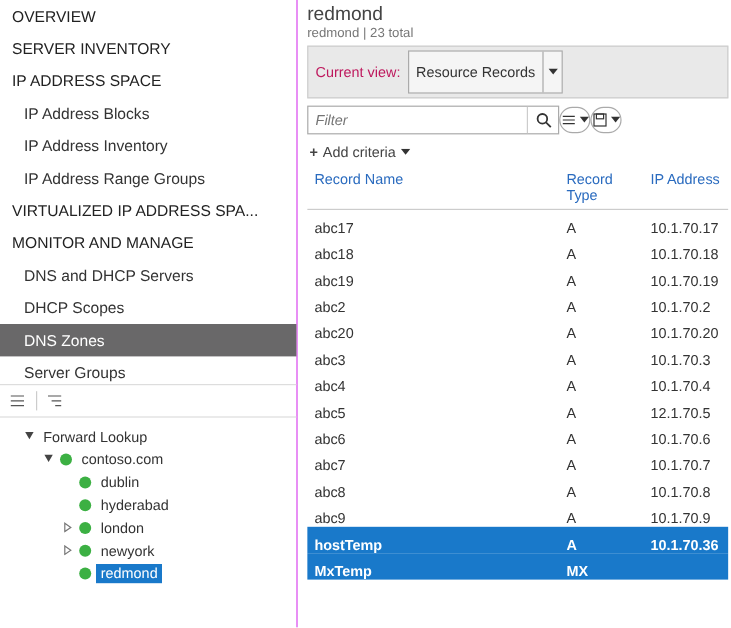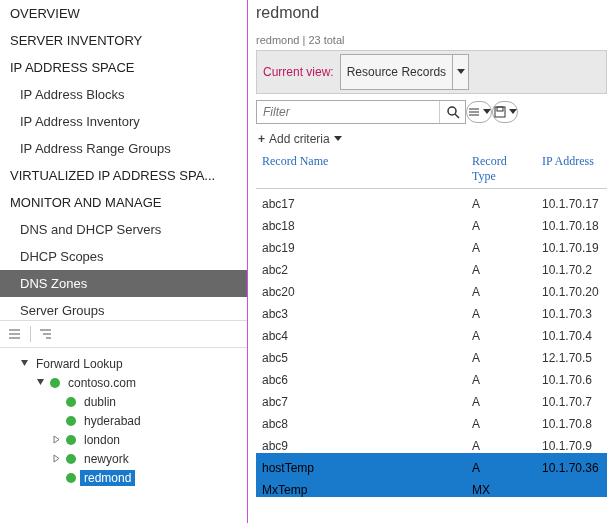--- a/index.html
+++ b/index.html
@@ -16,40 +16,40 @@
 .tree-row { display: flex; align-items: center; height: 19px; padding-left: 4px; }
 .tree-row .tw { width: 12px; height: 12px; display: inline-flex; align-items: center; justify-content: center; margin-right: 2px; color: #555; }
 .tree-row .dot { width: 10px; height: 10px; border-radius: 50%; background: #3cb043; margin: 0 4px 0 2px; flex-shrink: 0; }
 .tree-row .lbl { padding: 1px 4px; }
 .tree-row.level1 { padding-left: 14px; }
 .tree-row.level2 { padding-left: 30px; }
 .tree-row.level3 { padding-left: 46px; }
 .tree-row.sel .lbl { background: #1979ca; color: #fff; }
 .right-pane { flex: 1; display: flex; flex-direction: column; padding: 4px 2px 0 8px; }
 .hdr-title { font-size: 16px; color: #444; }
-.hdr-sub { font-size: 11px; color: #777; margin-bottom: 4px; margin-top: 12px; }
+.hdr-sub { font-size: 11px; color: #777; margin-bottom: 4px; }
 .view-row { display: flex; align-items: center; gap: 6px; background: #e9e9e9; border: 1px solid #ccc; padding: 3px 6px; margin-bottom: 6px; }
 .view-row .lbl { font-size: 12px; color: #be185d; }
 .view-select { display: flex; align-items: center; border: 1px solid #aaa; background: #f5f5f5; height: 36px; }
 .view-select .val { padding: 0 6px; font-size: 12px; }
 .view-select .dd { width: 16px; height: 100%; border-left: 1px solid #aaa; display: flex; align-items: center; justify-content: center; }
 .tool-row { display: flex; align-items: center; gap: 0; margin-bottom: 8px; }
 .filter-wrap { display: flex; align-items: center; border: 1px solid #aaa; height: 24px; flex: 0 0 210px; }
 .filter-input { flex: 1; border: none; outline: none; padding: 0 6px; font-style: italic; color: #888; font-size: 12px; background: transparent; }
 .filter-btn { width: 26px; height: 100%; display: flex; align-items: center; justify-content: center; border-left: 1px solid #ccc; }
 .tool-btn { width: 26px; height: 22px; border: 1px solid #aaa; border-radius: 11px; display: flex; align-items: center; justify-content: center; gap: 2px; }
 .tool-btn .caret { margin-left: 1px; }
 .criteria-row { display: flex; align-items: center; gap: 4px; color: #444; font-size: 12px; margin-bottom: 4px; padding-left: 2px; }
 .criteria-row .plus { font-weight: bold; }
 .grid { flex: 1; overflow: auto; }
 .grid-head { display: flex; border-bottom: 1px solid #ccc; color: #2a6bbf; font-size: 12px; }
-.grid-head .c { padding: 4px 6px; font-family: Liberation Serif, serif; }
+.grid-head .c { padding: 4px 6px; }
 .grid-body .row { display: flex; font-size: 12px; color: #333; height: 22px; align-items: flex-end; }
 .grid-body .row .c { padding: 0 6px; overflow: hidden; white-space: nowrap; }
-.grid-body .row.sel { background: #1979ca; color: #000000; }
+.grid-body .row.sel { background: #1979ca; color: #ffffff; font-weight: bold; }
 .c.name { flex: 0 0 210px; }
 .c.type { flex: 0 0 70px; }
 .c.ip { flex: 1; }
 .caret-svg { width: 8px; height: 6px; }
 .tw-svg { width: 9px; height: 9px; }
 .nav::-webkit-scrollbar, .tree::-webkit-scrollbar, .grid::-webkit-scrollbar { width: 16px; }
 .nav::-webkit-scrollbar-thumb, .tree::-webkit-scrollbar-thumb, .grid::-webkit-scrollbar-thumb { background: #c2c2c2; }
 .nav::-webkit-scrollbar-button, .tree::-webkit-scrollbar-button, .grid::-webkit-scrollbar-button { height: 16px; background: #eee; }
 </style>
 </head>

